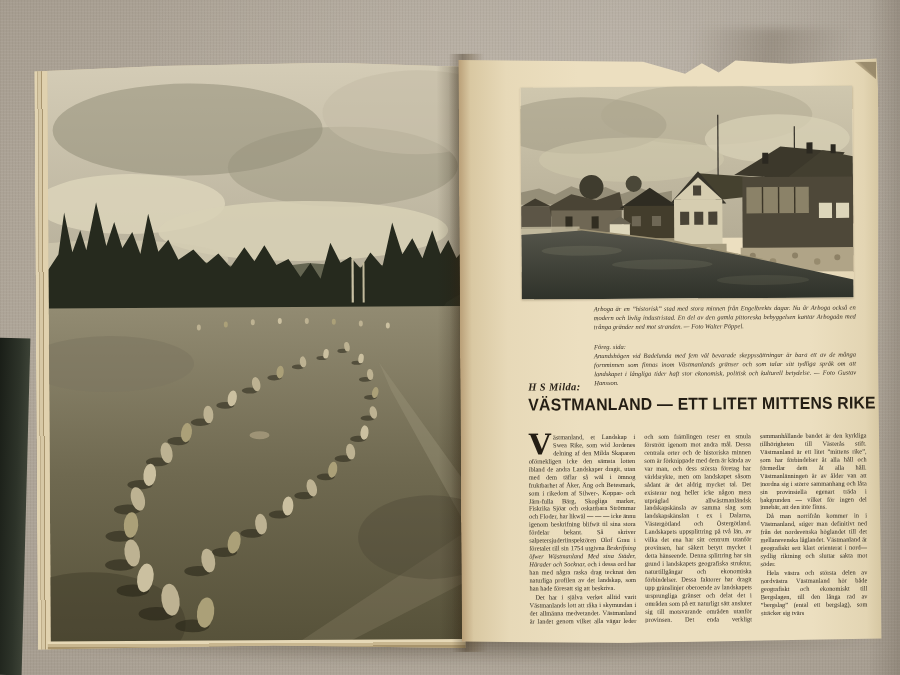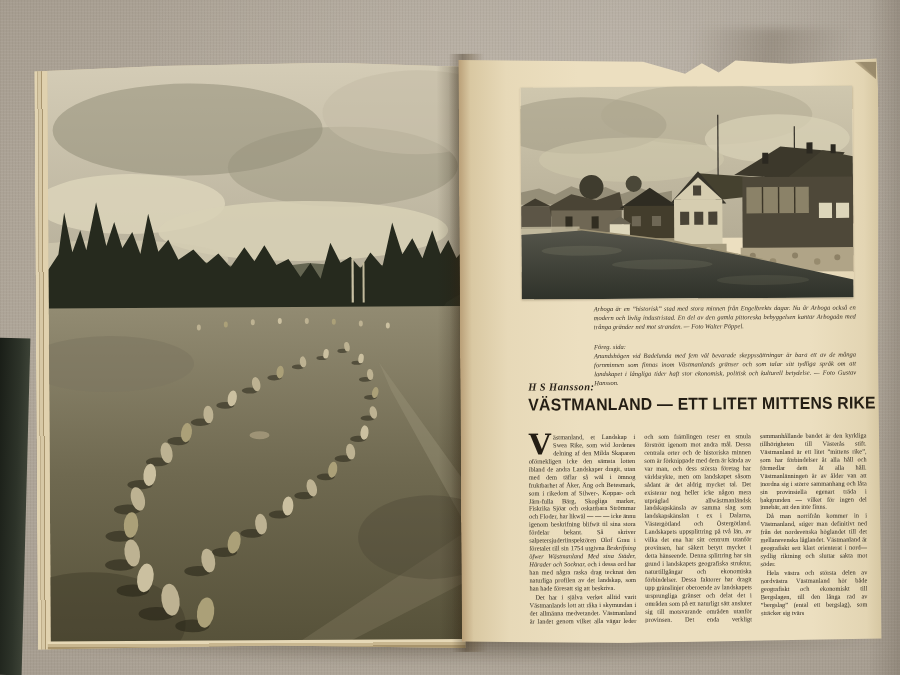--- a/index.html
+++ b/index.html
@@ -340,21 +340,21 @@
         </g>
       </svg>
 
       <div class="caption caption-1">Arboga är en ”historisk” stad med stora minnen från Engelbrekts dagar. Nu är Arboga också en modern och livlig industristad. En del av den gamla pittoreska bebyggelsen kantar Arbogaån med trånga gränder ned mot stranden. — Foto Walter Pöppel.</div>
 
       <div class="caption caption-2">
         <span class="caption-label">Föreg. sida:</span>
         <span>Anundshögen vid Badelunda med fem väl bevarade skeppssättningar är bara ett av de många fornminnen som finnas inom Västmanlands gränser och som talar sitt tydliga språk om att landskapet i långliga tider haft stor ekonomisk, politisk och kulturell betydelse. — Foto Gustav Hansson.</span>
       </div>
 
-      <div class="byline">H S Hansson:</div>
+      <div class="byline">H S Milda:</div>
 
       <div class="headline">VÄSTMANLAND — ETT LITET MITTENS RIKE</div>
 
       <div class="columns">
         <p><span class="dropcap">V</span><span>ästmanland, et Landskap i Swea Rike, som wid Jordenes delning af den Milda Skaparen oförnekligen icke den sämsta lotten ibland de andra Landskaper dragit, utan med dem täflar så wäl i ömnog fruktbarhet af Åker, Äng och Betesmark, som i rikedom af Silwer-, Koppar- och Järn-fulla Bärg, Skogliga marker, Fiskrika Sjöar och oskattbara Strömmar och Floder, har likwäl — — — icke ännu igenom beskrifning blifwit til sina stora fördelar bekant. Så skriver salpetersjuderiinspektören Olof Grau i företalet till sin 1754 utgivna </span><span class="italic">Beskrifning öfwer Wästmanland Med sina Städer, Härader och Socknar,</span><span> och i dessa ord har han med några raska drag tecknat den naturliga profilen av det landskap, som han hade föresatt sig att beskriva.</span></p>
         <p>Det har i själva verket alltid varit Västmanlands lott att råka i skymundan i det allmänna medvetandet. Västmanland är landet genom vilket alla vägar leder och som främlingen reser en smula förstrött igenom mot andra mål. Dessa centrala orter och de historiska minnen som är förknippade med dem är kända av var man, och dess största företag har världsrykte, men om landskapet såsom sådant är det aldrig mycket tal. Det existerar nog heller icke någon mera utpräglad allwästmanländsk landskapskänsla av samma slag som landskapskänslan t ex i Dalarna, Västergötland och Östergötland. Landskapets uppsplittring på två län, av vilka det ena har sitt centrum utanför provinsen, har säkert betytt mycket i detta hänseende. Denna splittring har sin grund i landskapets geografiska struktur, naturtillgångar och ekonomiska förbindelser. Dessa faktorer har dragit upp gränslinjer oberoende av landskapets ursprungliga gränser och delat det i områden som på ett naturligt sätt ansluter sig till motsvarande områden utanför provinsen. Det enda verkligt sammanhållande bandet är den kyrkliga tillhörigheten till Västerås stift. Västmanland är ett litet ”mittens rike”, som har förbindelser åt alla håll och förmedlar dem åt alla håll. Västmanlänningen är av ålder van att inordna sig i större sammanhang och låta sin provinsiella egenart träda i bakgrunden — vilket för ingen del innebär, att den inte finns.</p>
         <p>Då man norrifrån kommer in i Västmanland, stiger man definitivt ned från det nordsvenska höglandet till det mellansvenska låglandet. Västmanland är geografiskt sett klart orienterat i nord—sydlig riktning och sluttar sakta mot söder.</p>
         <p>Hela västra och största delen av nordvästra Västmanland hör både geografiskt och ekonomiskt till Bergslagen, till den långa rad av ”bergslag” (ental ett bergslag), som sträcker sig tvärs</p>
       </div>
     </div>

